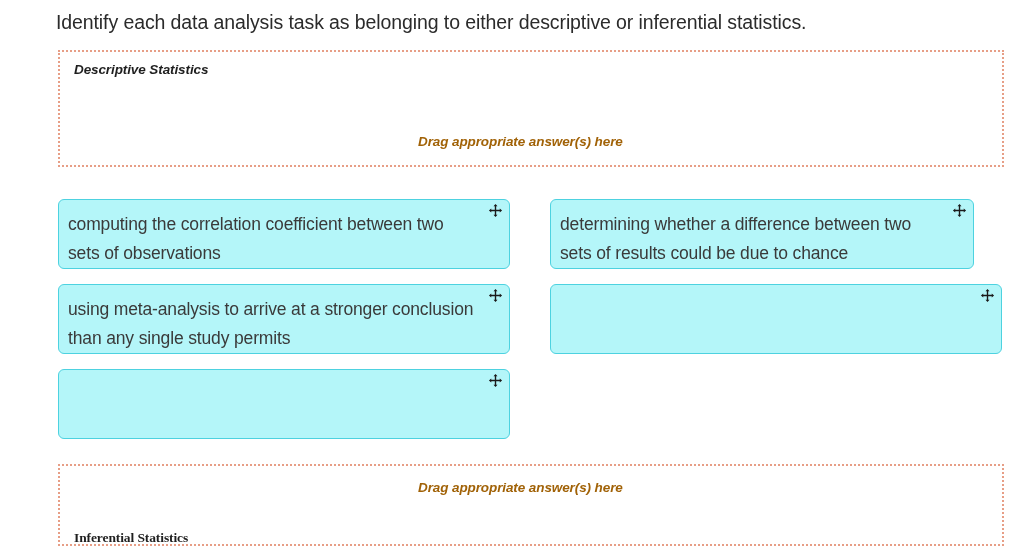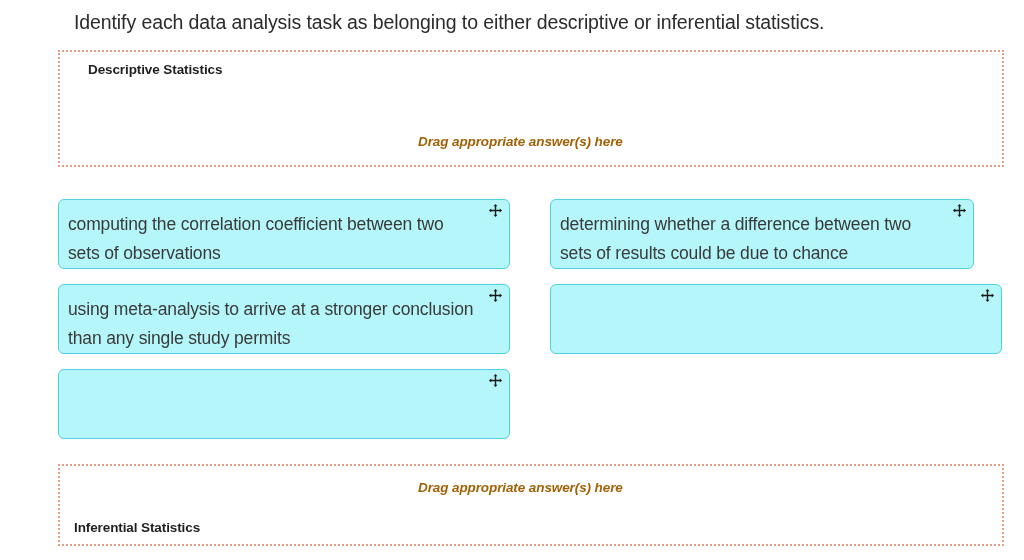--- a/index.html
+++ b/index.html
@@ -11,21 +11,21 @@
     width: 1024px;
     height: 560px;
     position: relative;
     font-family: "Liberation Sans", sans-serif;
     overflow: hidden;
   }
 
   
   .question {
     position: absolute;
-    left: 74px;
+    left: 56px;
     top: 9px;
     width: 940px;
     font-size: 19.5px;
     line-height: 26px;
     color: #2b2b2b;
     letter-spacing: -0.1px;
     white-space: nowrap;
   }
 
   
@@ -48,22 +48,22 @@
     height: 82px;
   }
   .zone-label {
     position: absolute;
     font-size: 13.5px;
     font-weight: bold;
     color: #1f1f1f;
     letter-spacing: -0.1px;
     white-space: nowrap;
   }
-  #zone-descriptive .zone-label { left: 28px; top: 10px; }
-  #zone-inferential .zone-label { left: 14px; top: 54px; }
+  #zone-descriptive .zone-label { left: 14px; top: 10px; font-style: italic; }
+  #zone-inferential .zone-label { left: 14px; top: 64px; font-family: Liberation Serif, serif; }
 
   .drag-hint {
     position: absolute;
     font-size: 13.5px;
     font-weight: bold;
     font-style: italic;
     color: #a16207;
     letter-spacing: -0.1px;
     white-space: nowrap;
   }

